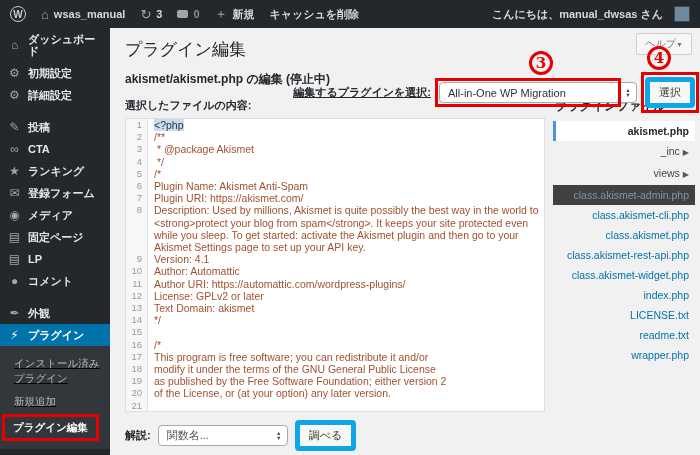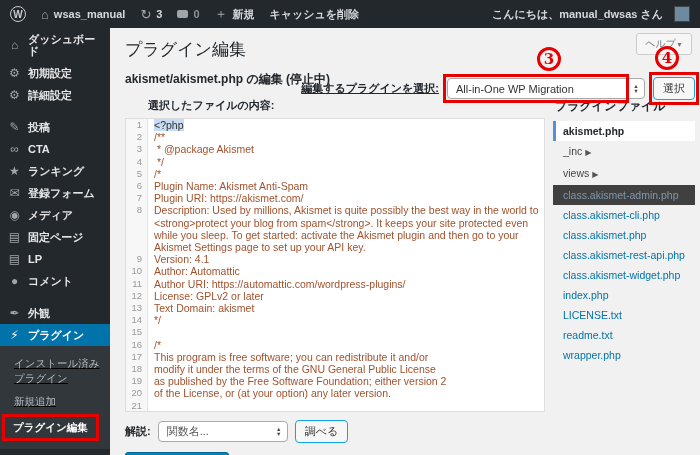--- a/index.html
+++ b/index.html
@@ -49,47 +49,47 @@
     justify-content:flex-end; align-items:center; gap:8px; z-index:10; }
   .select-label { font-size:11px; font-weight:bold; color:#23282d; white-space:nowrap;text-decoration:underline; }
   .osx-select { display:flex; align-items:center; background:#fff; border:1px solid #a9a9a9;
     border-radius:4px; height:21px; font-size:11px; color:#333; cursor:pointer; }
   .sel-text { padding:0 8px; flex:1; white-space:nowrap; overflow:hidden; }
   .stepper { width:16px; flex:none; display:flex; flex-direction:column; align-items:center;
     justify-content:center; font-size:5.5px; line-height:4.5px; color:#444; }
   .sel-wrap { position:relative; width:198px; }
   .sel-wrap .osx-select { width:100%; }
   .btn-wrap { position:relative; }
-  .mini-btn { background:#f7f7f7; border:1px solid #0ea5e9; border-radius:4px; padding:3px 9px;
+  .mini-btn { background:#f7f7f7; border:5px solid #0ea5e9; border-radius:4px; padding:3px 9px;
     font-size:11px; color:#333; cursor:pointer; white-space:nowrap; font-family:inherit; }
   .red-frame-select { position:absolute; top:-4px; bottom:-4px; left:-4px; right:16px;
     border:3px solid #e60000; pointer-events:none; }
   .red-frame-btn { position:absolute; top:-5px; bottom:-5px; left:-4px; right:-4px;
     border:3px solid #e60000; pointer-events:none; }
   .num-circle { position:absolute; width:24px; height:24px; border:3px solid #e60000; border-radius:50%;
     color:#e60000; font-family:"DejaVu Serif","Liberation Serif",serif; font-weight:bold; font-size:15px;
     display:flex; align-items:center; justify-content:center; top:-31px; background:transparent; pointer-events:none; }
   .circle-3 { left:90px; }
   .circle-4 { left:2px; }
 
   
   .main { display:flex; margin:12px 5px 0 15px; align-items:flex-start; }
   .editor-col { flex:1; min-width:0; }
-  .content-label { font-size:11px; font-weight:bold; color:#23282d; margin-bottom:5px;margin-left:23px; }
+  .content-label { font-size:11px; font-weight:bold; color:#23282d; margin-bottom:5px; }
   .editor-box { background:#fff; border:1px solid #dedede; height:294px; overflow:hidden; cursor:text; }
   .code-line { display:flex; font-size:10.5px; line-height:12.2px; }
   .ln { width:22px; flex:none; text-align:right; padding-right:5px; color:#999;
     background:#f7f7f7; border-right:1px solid #e4e4e4; font-size:9.5px; }
   .code { flex:1; padding-left:6px; padding-right:4px; white-space:pre-wrap; word-break:break-word;
     color:#a0522d; min-height:12.2px; }
   .code .sel-text-hl { background:#c7dbf2; color:#333; }
 
   .files-col { width:142px; flex:none; margin-left:8px; }
   .files-heading { font-size:12px; font-weight:bold; color:#23282d; margin:0 0 6px 2px; }
-  .file-row { padding:4px 6px 4px 10px; font-size:10.5px; color:#0073aa; cursor:pointer; line-height:12px; }
+  .file-row { padding:4px 6px 4px 10px; font-size:10.5px; color:#0073aa; cursor:pointer; line-height:12px;text-align:right; }
   .file-row.folder { color:#444; }
   .file-row .arrow { color:#555; font-size:8px; margin-left:3px; }
   .file-row.active { background:#fff; border-left:3px solid #4f94d4; padding-left:7px;
     color:#23282d; font-weight:bold; }
   .file-row.muted { background:#404040; color:#7e97ad; }
 
   
   .doc-row { display:flex; align-items:center; gap:7px; margin:8px 0 0 15px; }
   .doc-label { font-size:11px; font-weight:bold; color:#23282d; }
   .doc-select { width:130px; color:#555; }

